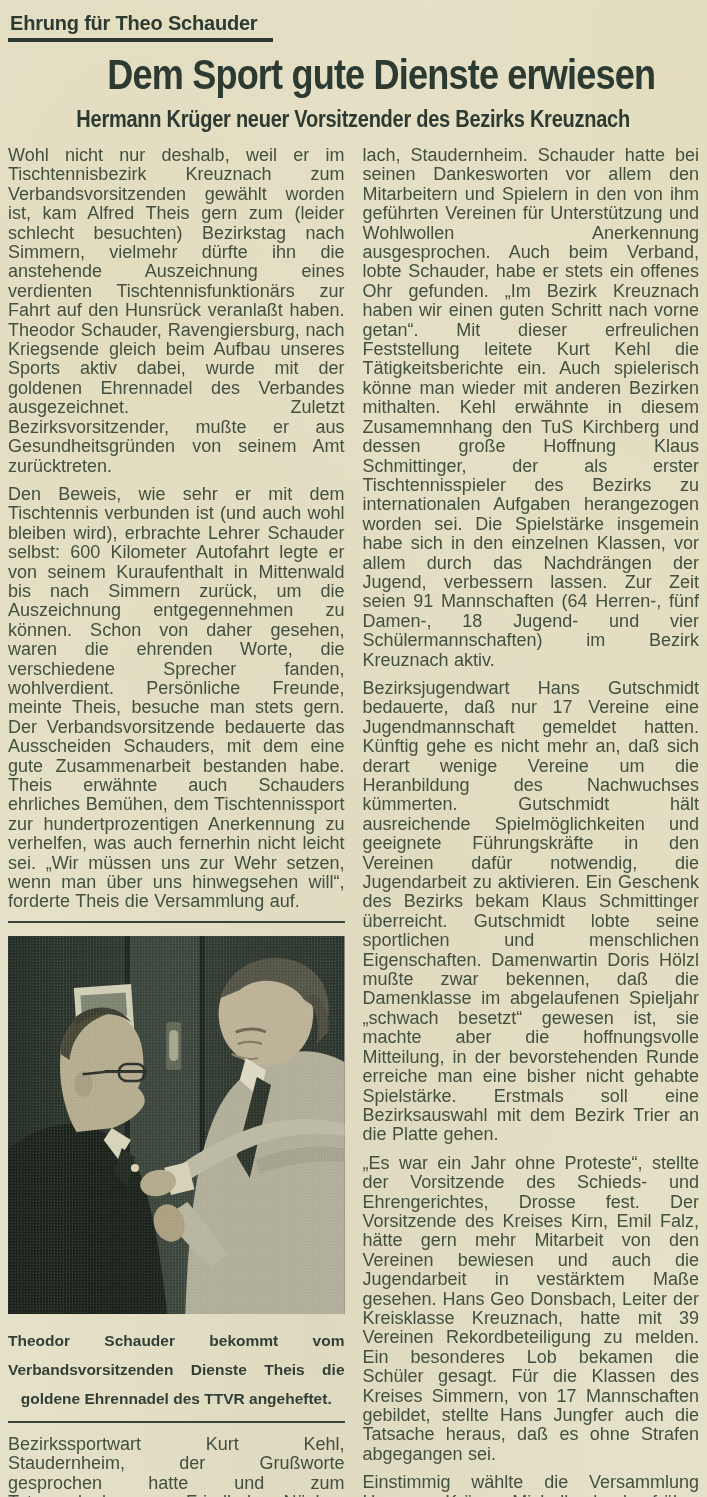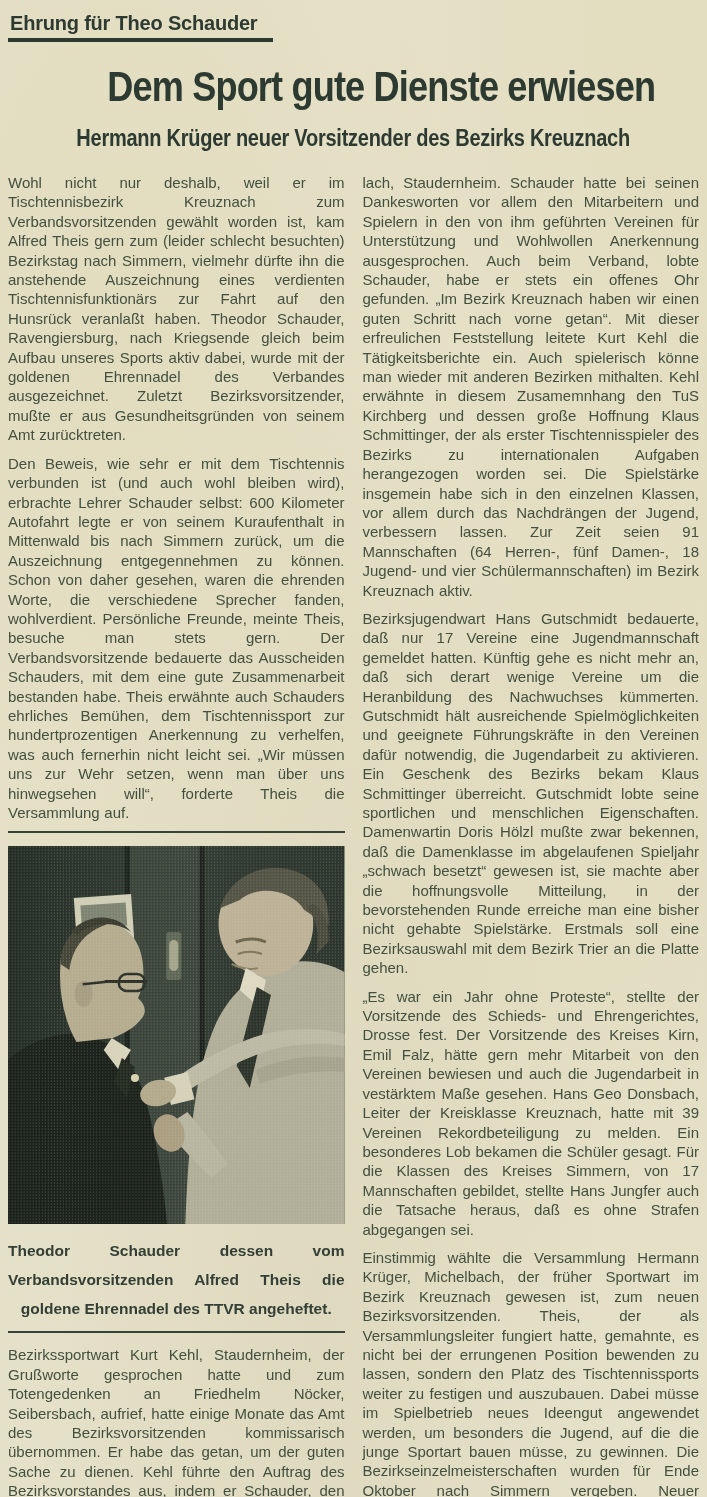--- a/index.html
+++ b/index.html
@@ -12,49 +12,49 @@
     background-image:
       radial-gradient(ellipse at 18% 22%, rgba(216,202,152,.20), transparent 42%),
       radial-gradient(ellipse at 82% 55%, rgba(212,199,150,.16), transparent 46%),
       radial-gradient(ellipse at 45% 88%, rgba(160,150,108,.10), transparent 52%),
       radial-gradient(ellipse at 95% 5%, rgba(222,206,160,.22), transparent 35%);
     color:#43503f;
     font-family:"Liberation Sans", sans-serif;
   }
   .kicker {
     display:inline-block;
-    margin:12px 0 12px 8px;
+    margin:12px 0 0 8px;
     padding:0 16px 3px 2px;
     font-size:20px; font-weight:bold; letter-spacing:-0.2px;
     color:#2d3a31;
     border-bottom:4px solid #2d3a31;
     white-space:nowrap;
   }
   .headline-wrap { text-align:right; margin-top:8px; }
   .headline {
     display:inline-block; margin:0;
     font-size:43px; font-weight:bold; letter-spacing:-1px;
     color:#2d3a31; white-space:nowrap;
     transform:scaleX(.84); transform-origin:center;
   }
-  .subhead-wrap { text-align:center; margin-top:14px; }
+  .subhead-wrap { text-align:center; margin-top:7px; }
   .subhead {
     display:inline-block; margin:0;
     font-size:23px; font-weight:bold; letter-spacing:-0.3px;
     color:#2d3a31; white-space:nowrap;
     transform:scaleX(.87); transform-origin:center;
   }
   .columns {
     display:flex; gap:18px;
     padding:0 8px; margin-top:13px;
   }
   .col { flex:1; min-width:0; }
   .col p {
-    margin:8px 0 9px 0;
-    font-size:15px; line-height:19.4px;
+    margin:0 0 9px 0;
+    font-size:18px; line-height:19.4px;
     text-align:justify;
     hyphens:auto; -webkit-hyphens:auto;
     word-spacing:0.5px;
   }
   .rule { height:2px; background:#38443a; margin:8px 0 0 0; }
   figure { margin:13px 0 8px 0; }
   figure svg { display:block; width:100%; height:378px; }
   figcaption {
     margin-top:12px;
     font-size:15.5px; font-weight:bold; line-height:29px;
@@ -149,21 +149,21 @@
             </g>
             <ellipse cx="149" cy="247" rx="18" ry="13" fill="#b3a98c" transform="rotate(-12 149 247)"></ellipse>
             <path d="M202,332 C182,312 166,296 157,280 L178,266 C192,282 206,300 218,318 Z" fill="#b7b4a0"></path>
             <ellipse cx="160" cy="287" rx="15" ry="19" fill="#ab9e81" transform="rotate(-18 160 287)"></ellipse>
           </g>
 
           <circle cx="126" cy="232" r="4" fill="#d9d2ae"></circle>
 
           <rect x="0" y="0" width="334" height="378" fill="url(#halftone)"></rect>
         </svg>
-        <figcaption>Theodor Schauder dessen vom Verbandsvorsitzenden Alfred Theis die goldene Ehrennadel des TTVR angeheftet.</figcaption>
+        <figcaption>Theodor Schauder bekommt vom Verbandsvorsitzenden Dienste Theis die goldene Ehrennadel des TTVR angeheftet.</figcaption>
       </figure>
 
       <div class="rule rule-after-caption"></div>
 
       <p class="after-rule">Bezirkssportwart Kurt Kehl, Staudernheim, der Grußworte gesprochen hatte und zum Totengedenken an Friedhelm Nöcker, Seibersbach, aufrief, hatte einige Monate das Amt des Bezirksvorsitzenden kommissarisch übernommen. Er habe das getan, um der guten Sache zu dienen. Kehl führte den Auftrag des Bezirksvorstandes aus, indem er Schauder, den er als väterlichen Freund und Ratgeber bezeichnete, eine Urkunde überreichte. Sportwart Kehl seinerseits konnte vom Verbandsvorsitzenden die bronzene Ehrennadel entgegennehmen; den Ehrenbrief des Verbandes bekam der langjährige Aktive Hermann Greu-</p>
     </div>
 
     <div class="col">
       <p>lach, Staudernheim. Schauder hatte bei seinen Dankesworten vor allem den Mitarbeitern und Spielern in den von ihm geführten Vereinen für Unterstützung und Wohlwollen Anerkennung ausgesprochen. Auch beim Verband, lobte Schauder, habe er stets ein offenes Ohr gefunden. „Im Bezirk Kreuznach haben wir einen guten Schritt nach vorne getan“. Mit dieser erfreulichen Feststellung leitete Kurt Kehl die Tätigkeitsberichte ein. Auch spielerisch könne man wieder mit anderen Bezirken mithalten. Kehl erwähnte in diesem Zusamemnhang den TuS Kirchberg und dessen große Hoffnung Klaus Schmittinger, der als erster Tischtennisspieler des Bezirks zu internationalen Aufgaben herangezogen worden sei. Die Spielstärke insgemein habe sich in den einzelnen Klassen, vor allem durch das Nachdrängen der Jugend, verbessern lassen. Zur Zeit seien 91 Mannschaften (64 Herren-, fünf Damen-, 18 Jugend- und vier Schülermannschaften) im Bezirk Kreuznach aktiv.</p>
       <p>Bezirksjugendwart Hans Gutschmidt bedauerte, daß nur 17 Vereine eine Jugendmannschaft gemeldet hatten. Künftig gehe es nicht mehr an, daß sich derart wenige Vereine um die Heranbildung des Nachwuchses kümmerten. Gutschmidt hält ausreichende Spielmöglichkeiten und geeignete Führungskräfte in den Vereinen dafür notwendig, die Jugendarbeit zu aktivieren. Ein Geschenk des Bezirks bekam Klaus Schmittinger überreicht. Gutschmidt lobte seine sportlichen und menschlichen Eigenschaften. Damenwartin Doris Hölzl mußte zwar bekennen, daß die Damenklasse im abgelaufenen Spieljahr „schwach besetzt“ gewesen ist, sie machte aber die hoffnungsvolle Mitteilung, in der bevorstehenden Runde erreiche man eine bisher nicht gehabte Spielstärke. Erstmals soll eine Bezirksauswahl mit dem Bezirk Trier an die Platte gehen.</p>

